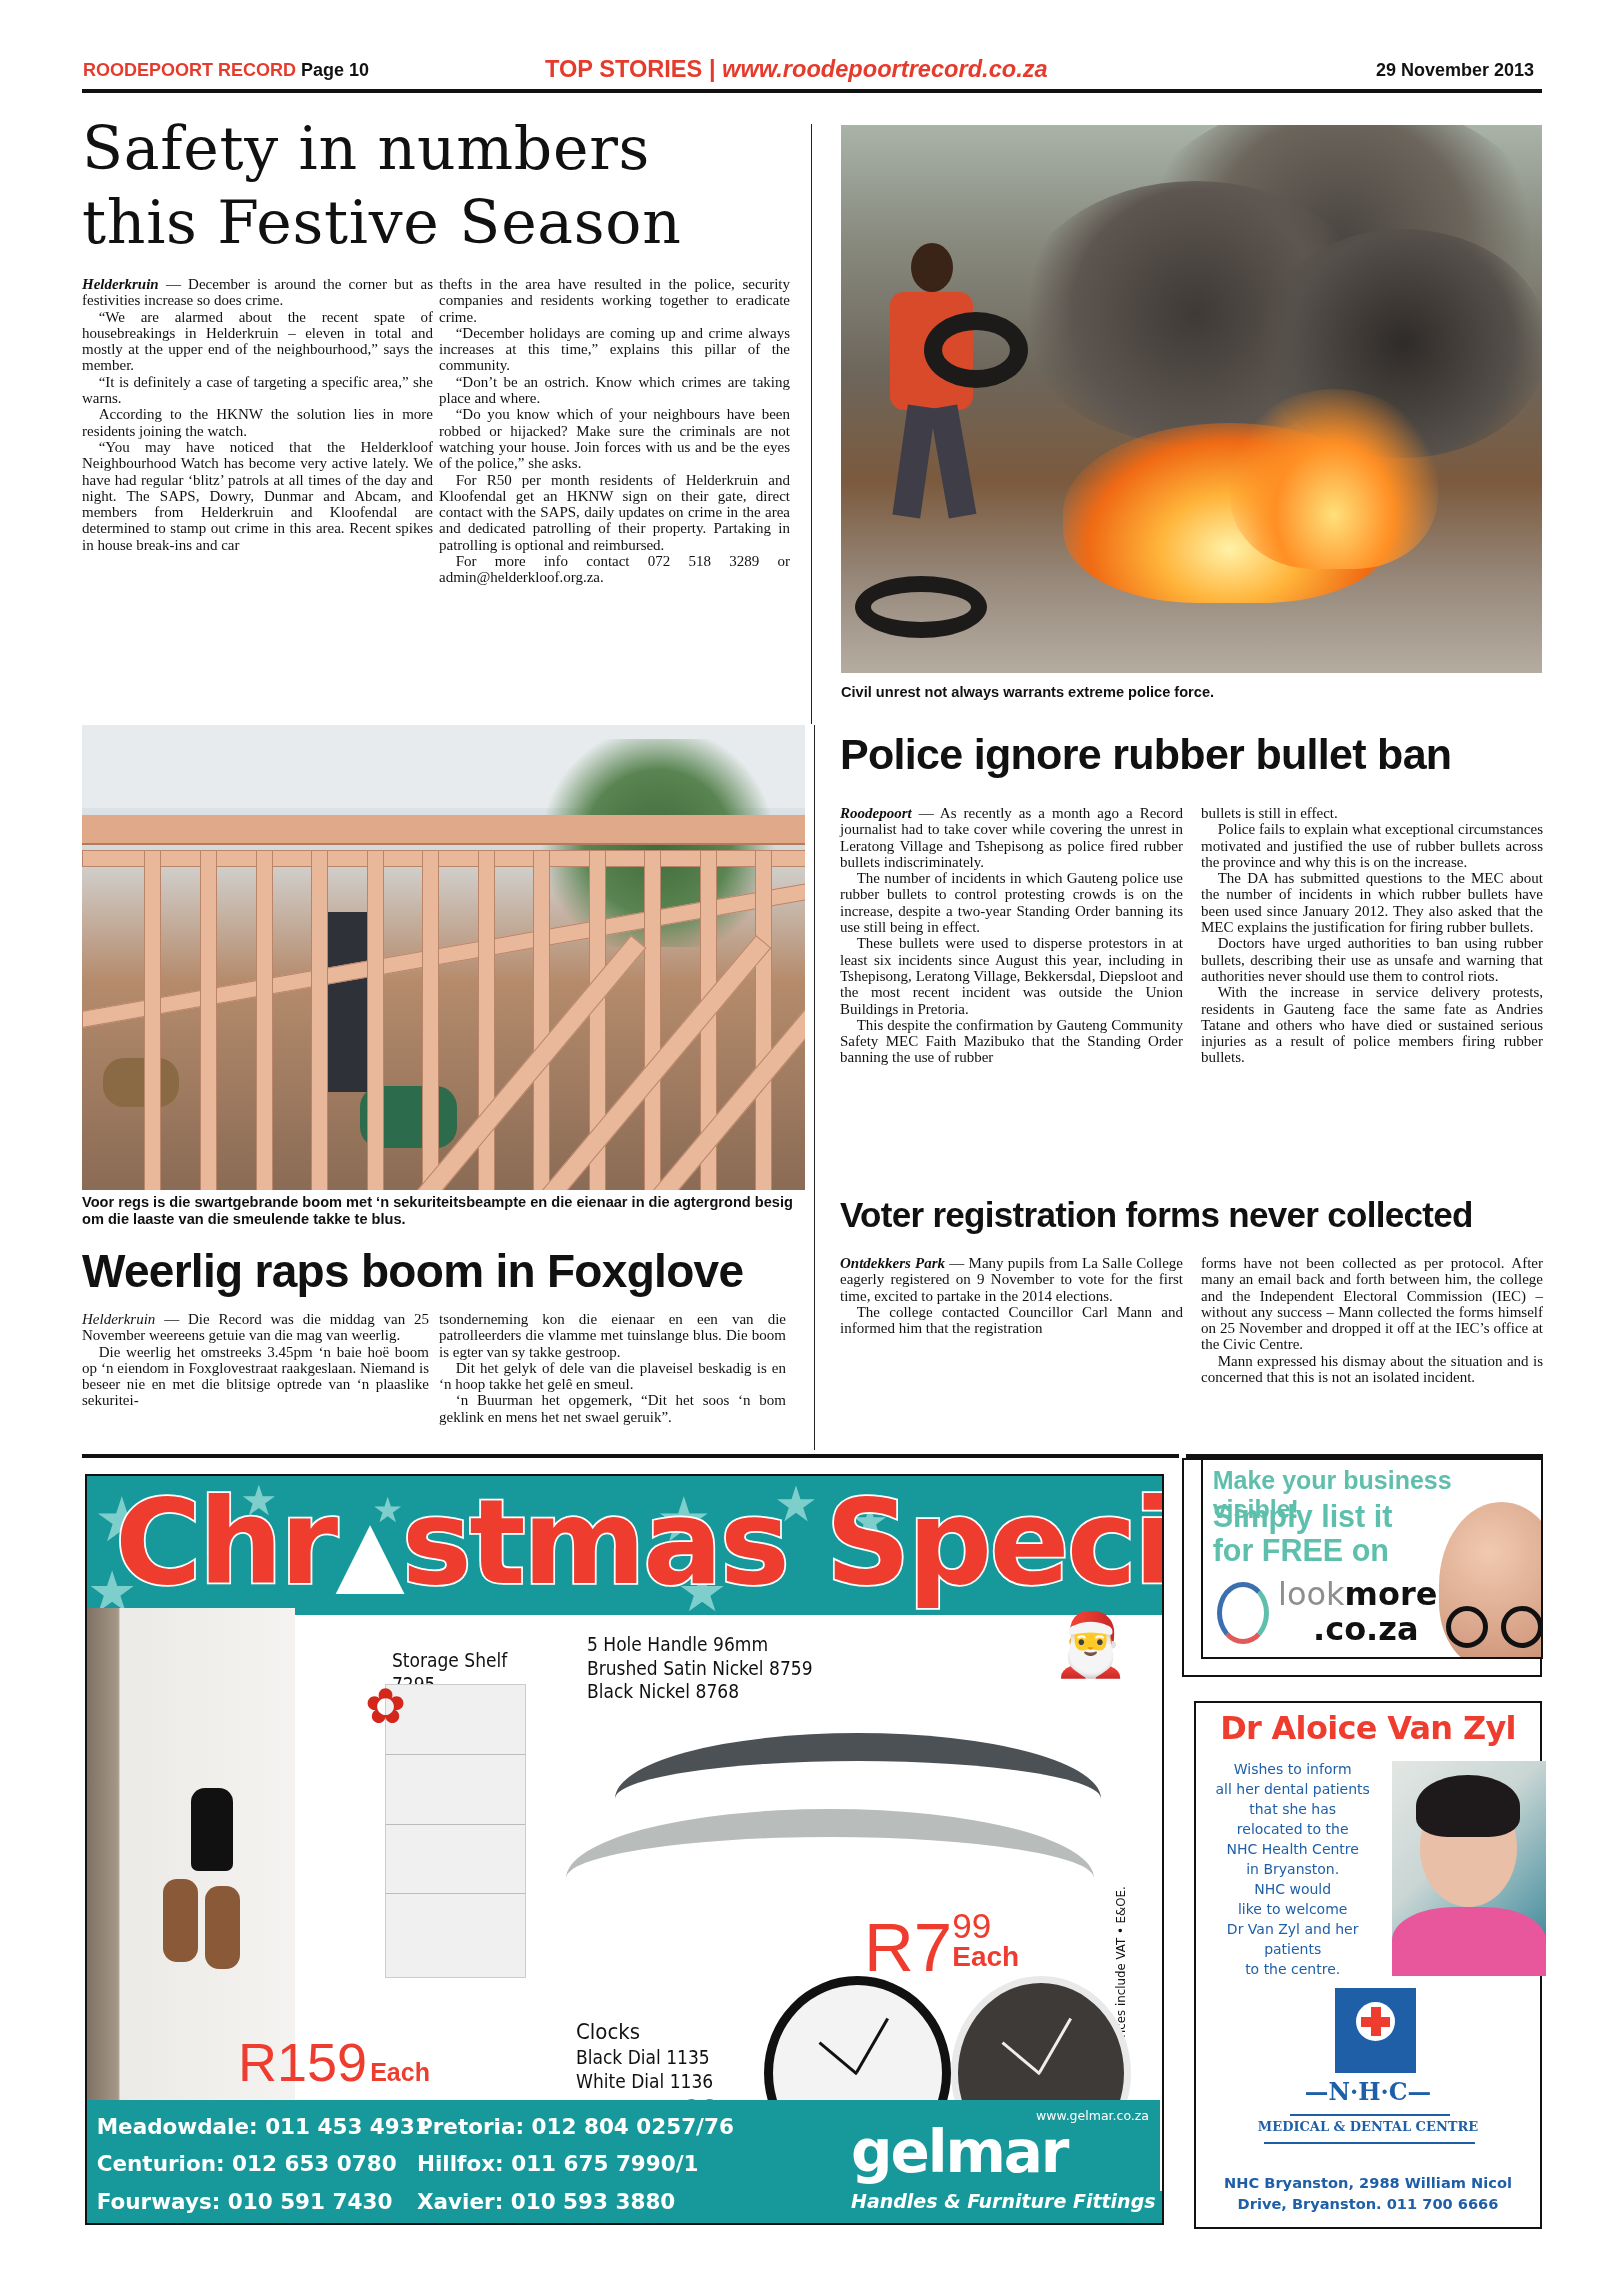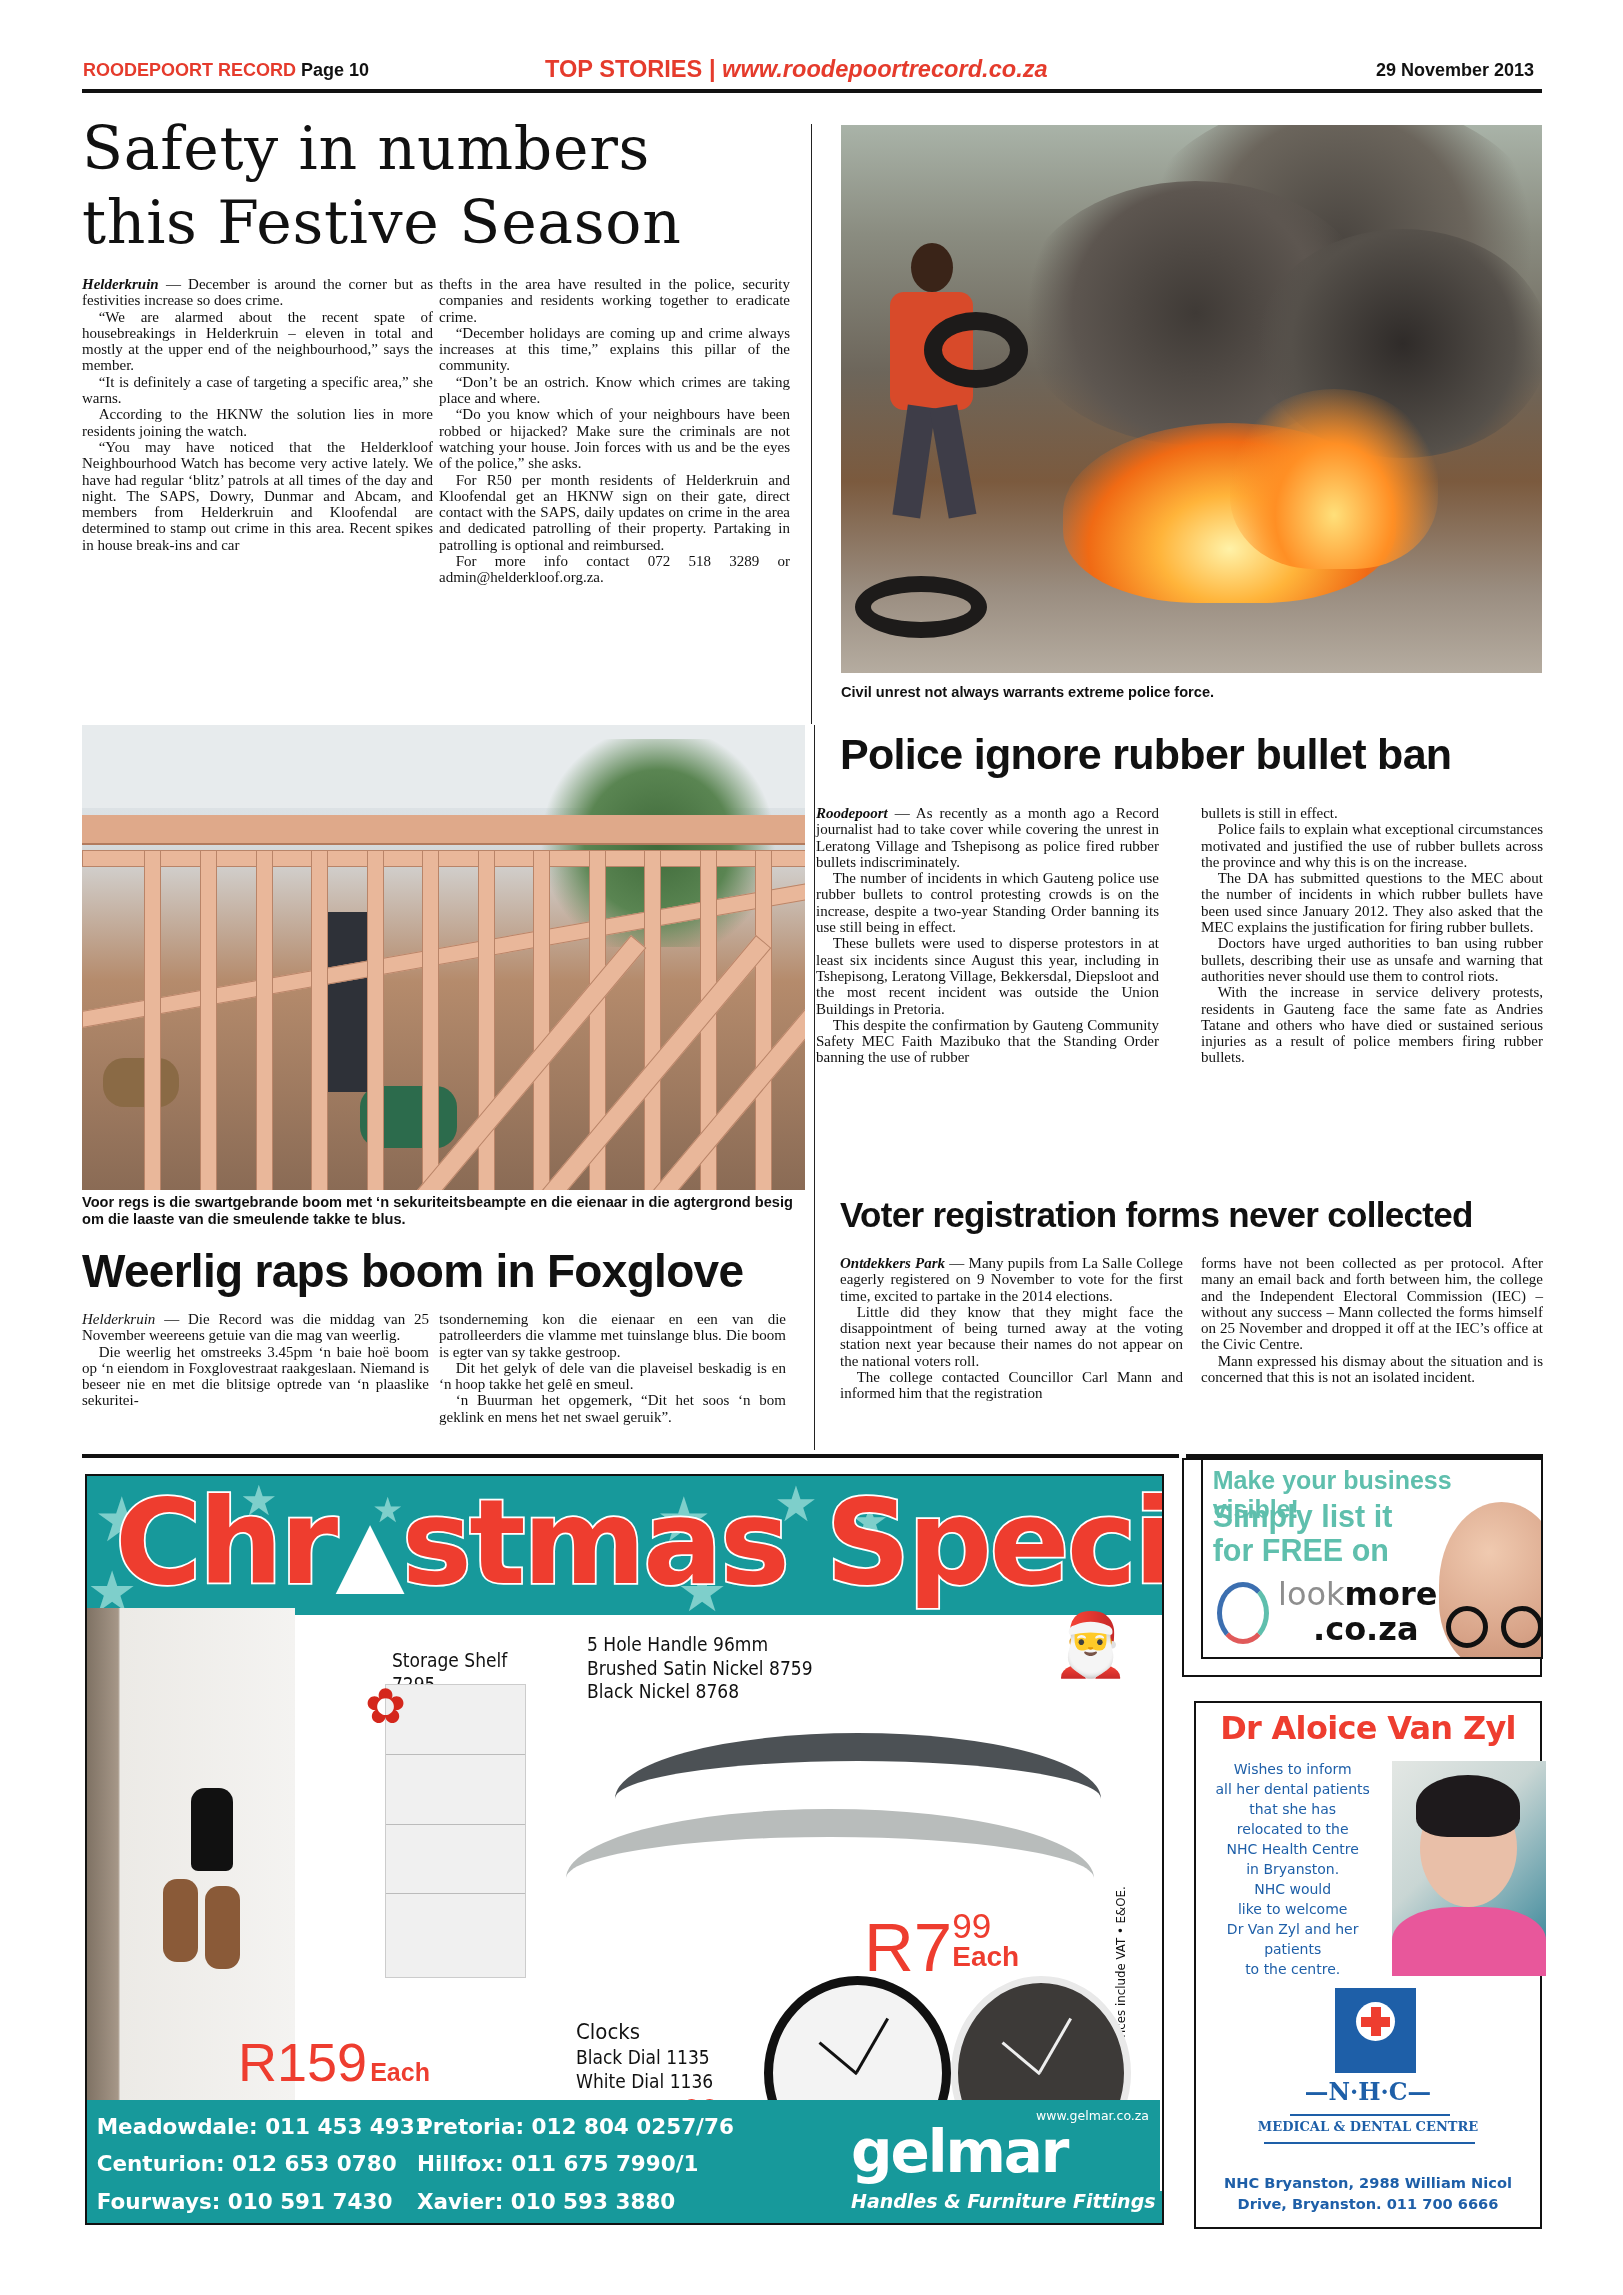--- a/index.html
+++ b/index.html
@@ -88,21 +88,21 @@
     <div style="position:absolute;left:7px;top:49px;width:83px;height:118px;background:#d84a2a;border-radius:14px;"></div>
     <div style="position:absolute;left:17.4px;top:163px;width:28px;height:111px;background:#3e3d48;transform:rotate(8deg);"></div>
     <div style="position:absolute;left:56px;top:163px;width:28px;height:111px;background:#3e3d48;transform:rotate(-10deg);"></div>
   </div>
   <div class="abs" style="left:83px;top:187px;width:104px;height:76px;border:18px solid #1d1b1a;border-radius:50%;box-sizing:border-box;"></div>
   <div class="abs" style="left:14px;top:451px;width:132px;height:62px;border:16.7px solid #1d1b1a;border-radius:50%;box-sizing:border-box;"></div>
 </div>
 <div class="abs caption" style="left:841px;top:684px;width:694px;">Civil unrest not always warrants extreme police force.</div>
 
 <div class="abs headline-sans" style="left:840px;top:730px;font-size:43px;">Police ignore rubber bullet ban</div>
-<div class="abs col" style="left:816px;top:805px;width:343px;">
+<div class="abs col" style="left:840px;top:805px;width:343px;">
   <p class="lead"><span class="dateline">Roodepoort</span> <span>— As recently as a month ago a Record journalist had to take cover while covering the unrest in Leratong Village and Tshepisong as police fired rubber bullets indiscriminately.</span></p>
   <p>The number of incidents in which Gauteng police use rubber bullets to control protesting crowds is on the increase, despite a two-year Standing Order banning its use still being in effect.</p>
   <p>These bullets were used to disperse protestors in at least six incidents since August this year, including in Tshepisong, Leratong Village, Bekkersdal, Diepsloot and the most recent incident was outside the Union Buildings in Pretoria.</p>
   <p>This despite the confirmation by Gauteng Community Safety MEC Faith Mazibuko that the Standing Order banning the use of rubber</p>
 </div>
 <div class="abs col" style="left:1201px;top:805px;width:342px;">
   <p class="lead">bullets is still in effect.</p>
   <p>Police fails to explain what exceptional circumstances motivated and justified the use of rubber bullets across the province and why this is on the increase.</p>
   <p>The DA has submitted questions to the MEC about the number of incidents in which rubber bullets have been used since January 2012. They also asked that the MEC explains the justification for firing rubber bullets.</p>
   <p>Doctors have urged authorities to ban using rubber bullets, describing their use as unsafe and warning that authorities never should use them to control riots.</p>
@@ -145,21 +145,20 @@
   <p class="lead">tsonderneming kon die eienaar en een van die patrolleerders die vlamme met tuinslange blus. Die boom is egter van sy takke gestroop.</p>
   <p>Dit het gelyk of dele van die plaveisel beskadig is en ‘n hoop takke het gelê en smeul.</p>
   <p>‘n Buurman het opgemerk, “Dit het soos ‘n bom geklink en mens het net swael geruik”.</p>
 </div>
 
 <div class="abs vrule" style="left:814px;top:725px;height:725px;"></div>
 
 <div class="abs headline-sans" style="left:840px;top:1195px;font-size:35px;">Voter registration forms never collected</div>
 <div class="abs col" style="left:840px;top:1255px;width:343px;">
   <p class="lead"><span class="dateline">Ontdekkers Park</span> <span>— Many pupils from La Salle College eagerly registered on 9 November to vote for the first time, excited to partake in the 2014 elections.</span></p>
-  <p>Little did they know that they might face the disappointment of being turned away at the voting station next year because their names do not appear on the national voters roll.</p>
   <p>The college contacted Councillor Carl Mann and informed him that the registration</p>
 </div>
 <div class="abs col" style="left:1201px;top:1255px;width:342px;">
   <p class="lead">forms have not been collected as per protocol. After many an email back and forth between him, the college and the Independent Electoral Commission (IEC) – without any success – Mann collected the forms himself on 25 November and dropped it off at the IEC’s office at the Civic Centre.</p>
   <p>Mann expressed his dismay about the situation and is concerned that this is not an isolated incident.</p>
 </div>
 
 <div class="abs" style="left:82px;top:1454px;width:1097px;height:4.2px;background:#111;"></div>
 <div class="abs" style="left:1186px;top:1454px;width:357px;height:4.2px;background:#111;"></div>
 

